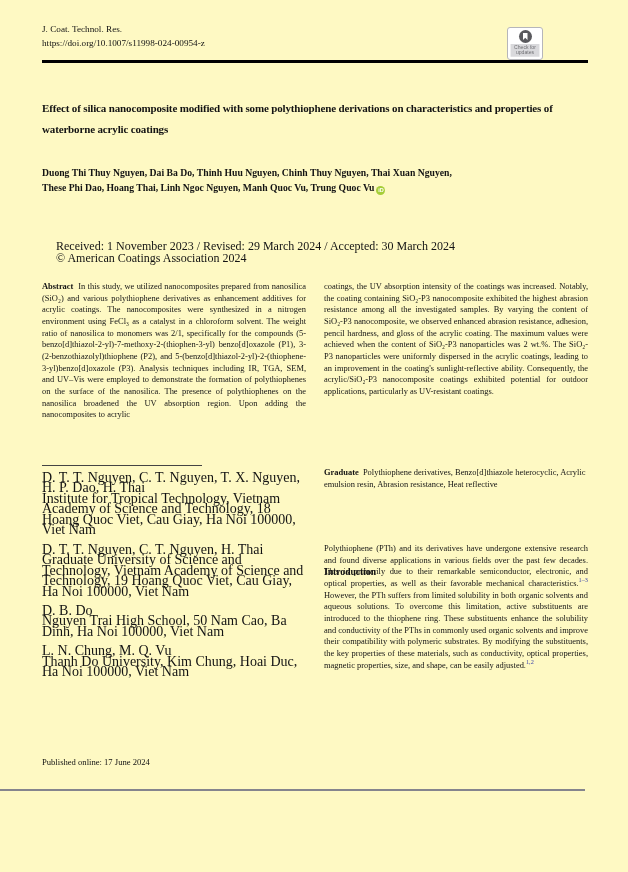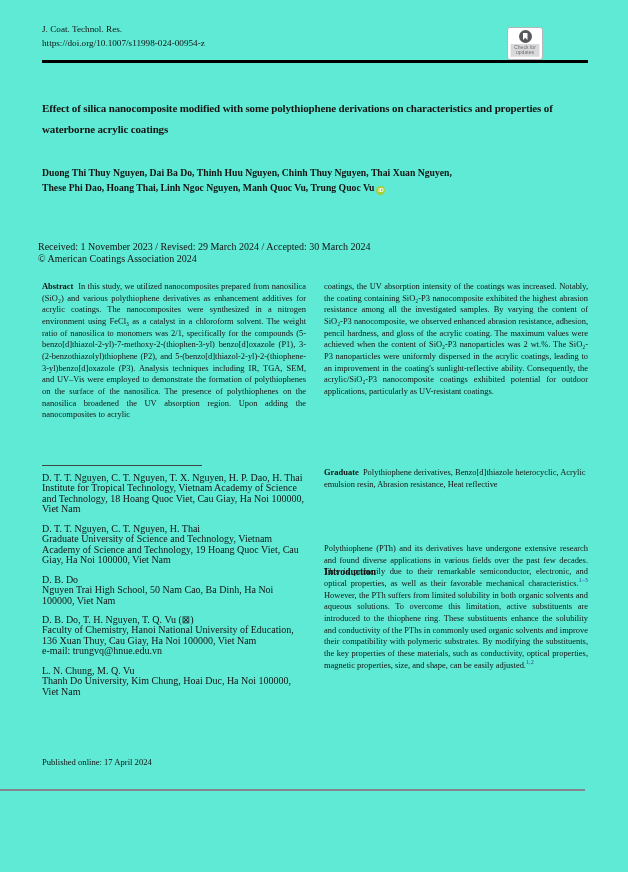--- a/index.html
+++ b/index.html
@@ -1,17 +1,17 @@
 <!DOCTYPE html>
 <html><head>
 <meta charset="utf-8">
 <style>
   html,body { margin:0; padding:0; background:#ffffff; }
   .page {
-    position:relative; width:628px; height:872px; background:#5eead4;
+    position:relative; width:628px; height:872px; background:#fef9c3;
     font-family:"Liberation Serif", serif; color:#131313; overflow:hidden;
   }
   
   .jheader { position:absolute; left:42px; top:23px; font-size:9.2px; line-height:13.5px; }
   .jheader div { white-space:nowrap; }
   .rule-black { position:absolute; left:42px; top:60px; width:546px; height:2.6px; background:#000; }
 
   
   .badge { position:absolute; left:507px; top:27px; width:34px; height:31px;
     border:1px solid #b6b6ba; border-radius:3px; background:#fff; text-align:center; overflow:hidden; }
@@ -23,34 +23,34 @@
     font-family:"Liberation Sans", sans-serif; }
 
   
   .title { position:absolute; left:42px; top:98px; width:528px; font-size:11px; font-weight:bold;
     line-height:20.5px; letter-spacing:-0.15px; }
   .authors { position:absolute; left:42px; top:165px; width:546px; font-size:9.7px; font-weight:bold; line-height:15px; }
   .authors span.line { display:block; }
   .orcid { display:inline-block; width:9px; height:9px; border-radius:50%; background:#a6ce39;
     color:#fff; font-size:5.5px; line-height:9px; text-align:center; vertical-align:-1px;
     font-family:"Liberation Sans", sans-serif; font-weight:bold; margin-left:2px; }
-  .history { position:absolute; left:38px; top:241px; font-size:10px; line-height:11.5px; }
+  .history { position:absolute; left:56px; top:241px; font-size:12px; line-height:11.5px; }
 
   
   .cols { position:absolute; left:42px; top:281px; width:546px; }
   .col { position:absolute; top:0; width:264px; font-size:8.45px; line-height:11.65px; text-align:justify; }
   .col-left { left:0; height:450px; }
   .col-right { left:282px; height:450px; }
   .col p { margin:0; }
   .abs-p { max-height:184px; overflow:hidden; }
   b.runin { font-weight:bold; }
 
   
   .footnotes { position:absolute; left:0; top:184px; width:264px; text-align:left;
-    font-size:10px; line-height:10.45px; }
+    font-size:14px; line-height:10.45px; }
   .fn-rule { width:160px; height:1px; background:#444; margin-bottom:7px; }
   .fn { margin-bottom:9px; }
 
   
   .kw { position:absolute; left:0; top:186px; width:264px; text-align:left; }
   .intro-h { position:absolute; left:0; top:238px; font-size:9.6px; font-weight:bold;margin-top:47px; }
   .intro-p { position:absolute; left:0; top:262px; width:264px; }
   .ref { color:#3b44ac; font-size:6.3px; vertical-align:super; line-height:0; }
 
   
@@ -104,41 +104,36 @@
         </div>
         <div class="fn">
           <div>D. T. T. Nguyen, C. T. Nguyen, H. Thai</div>
           <div>Graduate University of Science and Technology, Vietnam Academy of Science and Technology, 19 Hoang Quoc Viet, Cau Giay, Ha Noi 100000, Viet Nam</div>
         </div>
         <div class="fn">
           <div>D. B. Do</div>
           <div>Nguyen Trai High School, 50 Nam Cao, Ba Dinh, Ha Noi 100000, Viet Nam</div>
         </div>
         <div class="fn">
-          <div>D. B. Do, T. H. Nguyen, T. Q. Vu (⊠)</div>
-          <div>Faculty of Chemistry, Hanoi National University of Education, 136 Xuan Thuy, Cau Giay, Ha Noi 100000, Viet Nam</div>
-          <div>e-mail: trungvq@hnue.edu.vn</div>
-        </div>
-        <div class="fn">
           <div>L. N. Chung, M. Q. Vu</div>
           <div>Thanh Do University, Kim Chung, Hoai Duc, Ha Noi 100000, Viet Nam</div>
         </div>
       </div>
     </div>
 
     <div class="col col-right">
       <p class="abs-p">coatings, the UV absorption intensity of the coatings was increased. Notably, the coating containing SiO₂-P3 nanocomposite exhibited the highest abrasion resistance among all the investigated samples. By varying the content of SiO₂-P3 nanocomposite, we observed enhanced abrasion resistance, adhesion, pencil hardness, and gloss of the acrylic coating. The maximum values were achieved when the content of SiO₂-P3 nanoparticles was 2 wt.%. The SiO₂-P3 nanoparticles were uniformly dispersed in the acrylic coatings, leading to an improvement in the coating's sunlight-reflective ability. Consequently, the acrylic/SiO₂-P3 nanocomposite coatings exhibited potential for outdoor applications, particularly as UV-resistant coatings.</p>
 
       <div class="kw">
         <b class="runin">Graduate</b>&nbsp;&nbsp;<span>Polythiophene derivatives, Benzo[d]thiazole heterocyclic, Acrylic emulsion resin, Abrasion resistance, Heat reflective</span>
       </div>
 
       <div class="intro-h">Introduction</div>
 
       <p class="intro-p"><span>Polythiophene (PTh) and its derivatives have undergone extensive research and found diverse applications in various fields over the past few decades. This is primarily due to their remarkable semiconductor, electronic, and optical properties, as well as their favorable mechanical characteristics.</span><span class="ref">1–3</span><span> However, the PTh suffers from limited solubility in both organic solvents and aqueous solutions. To overcome this limitation, active substituents are introduced to the thiophene ring. These substituents enhance the solubility and conductivity of the PThs in commonly used organic solvents and improve their compatibility with polymeric substrates. By modifying the substituents, the key properties of these materials, such as conductivity, optical properties, magnetic properties, size, and shape, can be easily adjusted.</span><span class="ref">1,2</span></p>
     </div>
 
   </div>
 
-  <div class="published">Published online: 17 April 2024</div>
+  <div class="published">Published online: 17 June 2024</div>
   <div class="rule-gray"></div>
 
 </div>
 
 </body></html>

